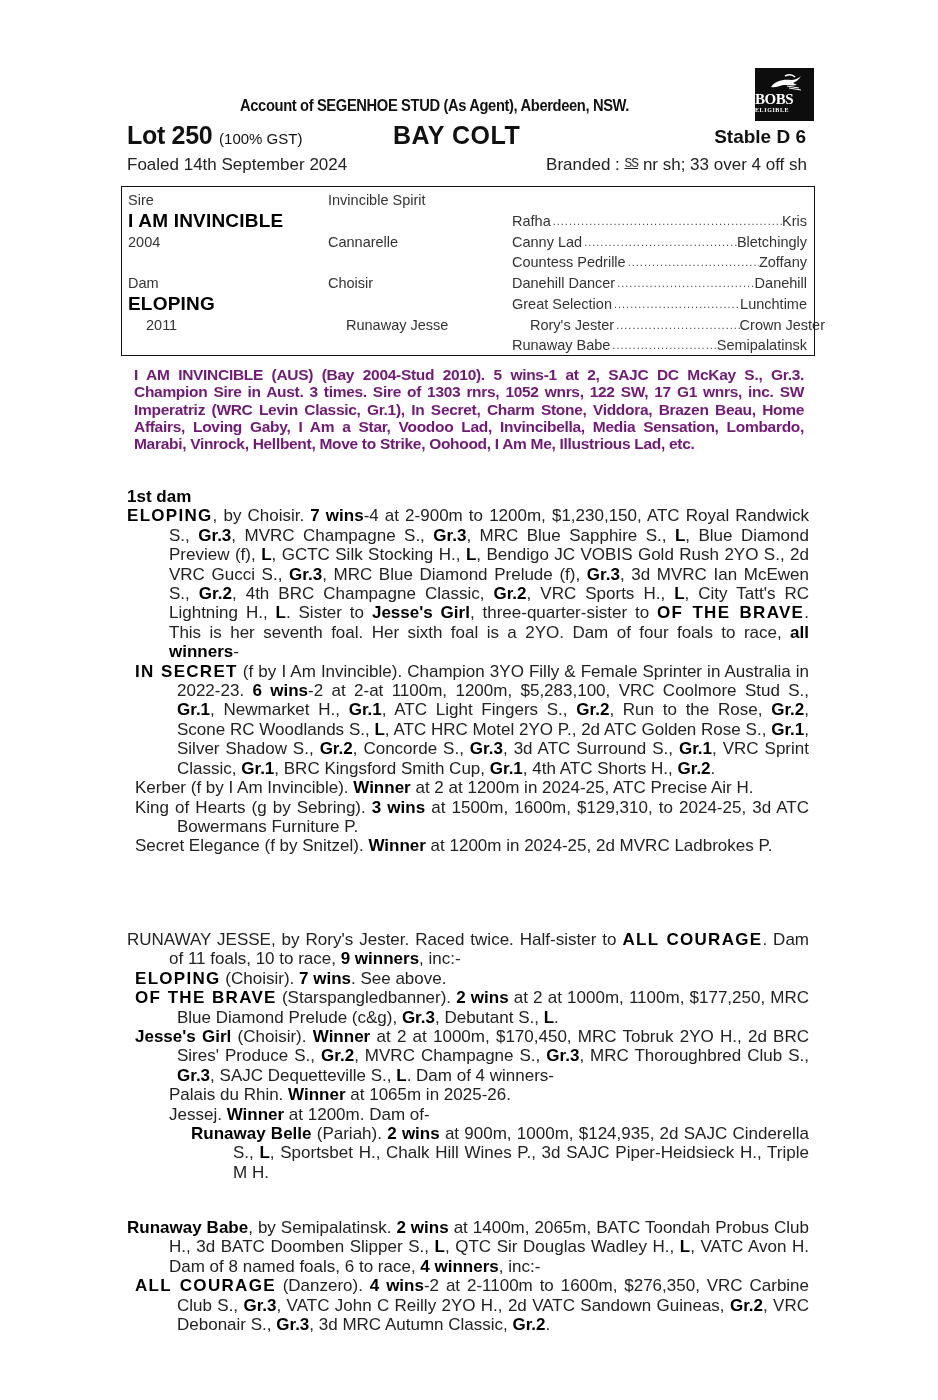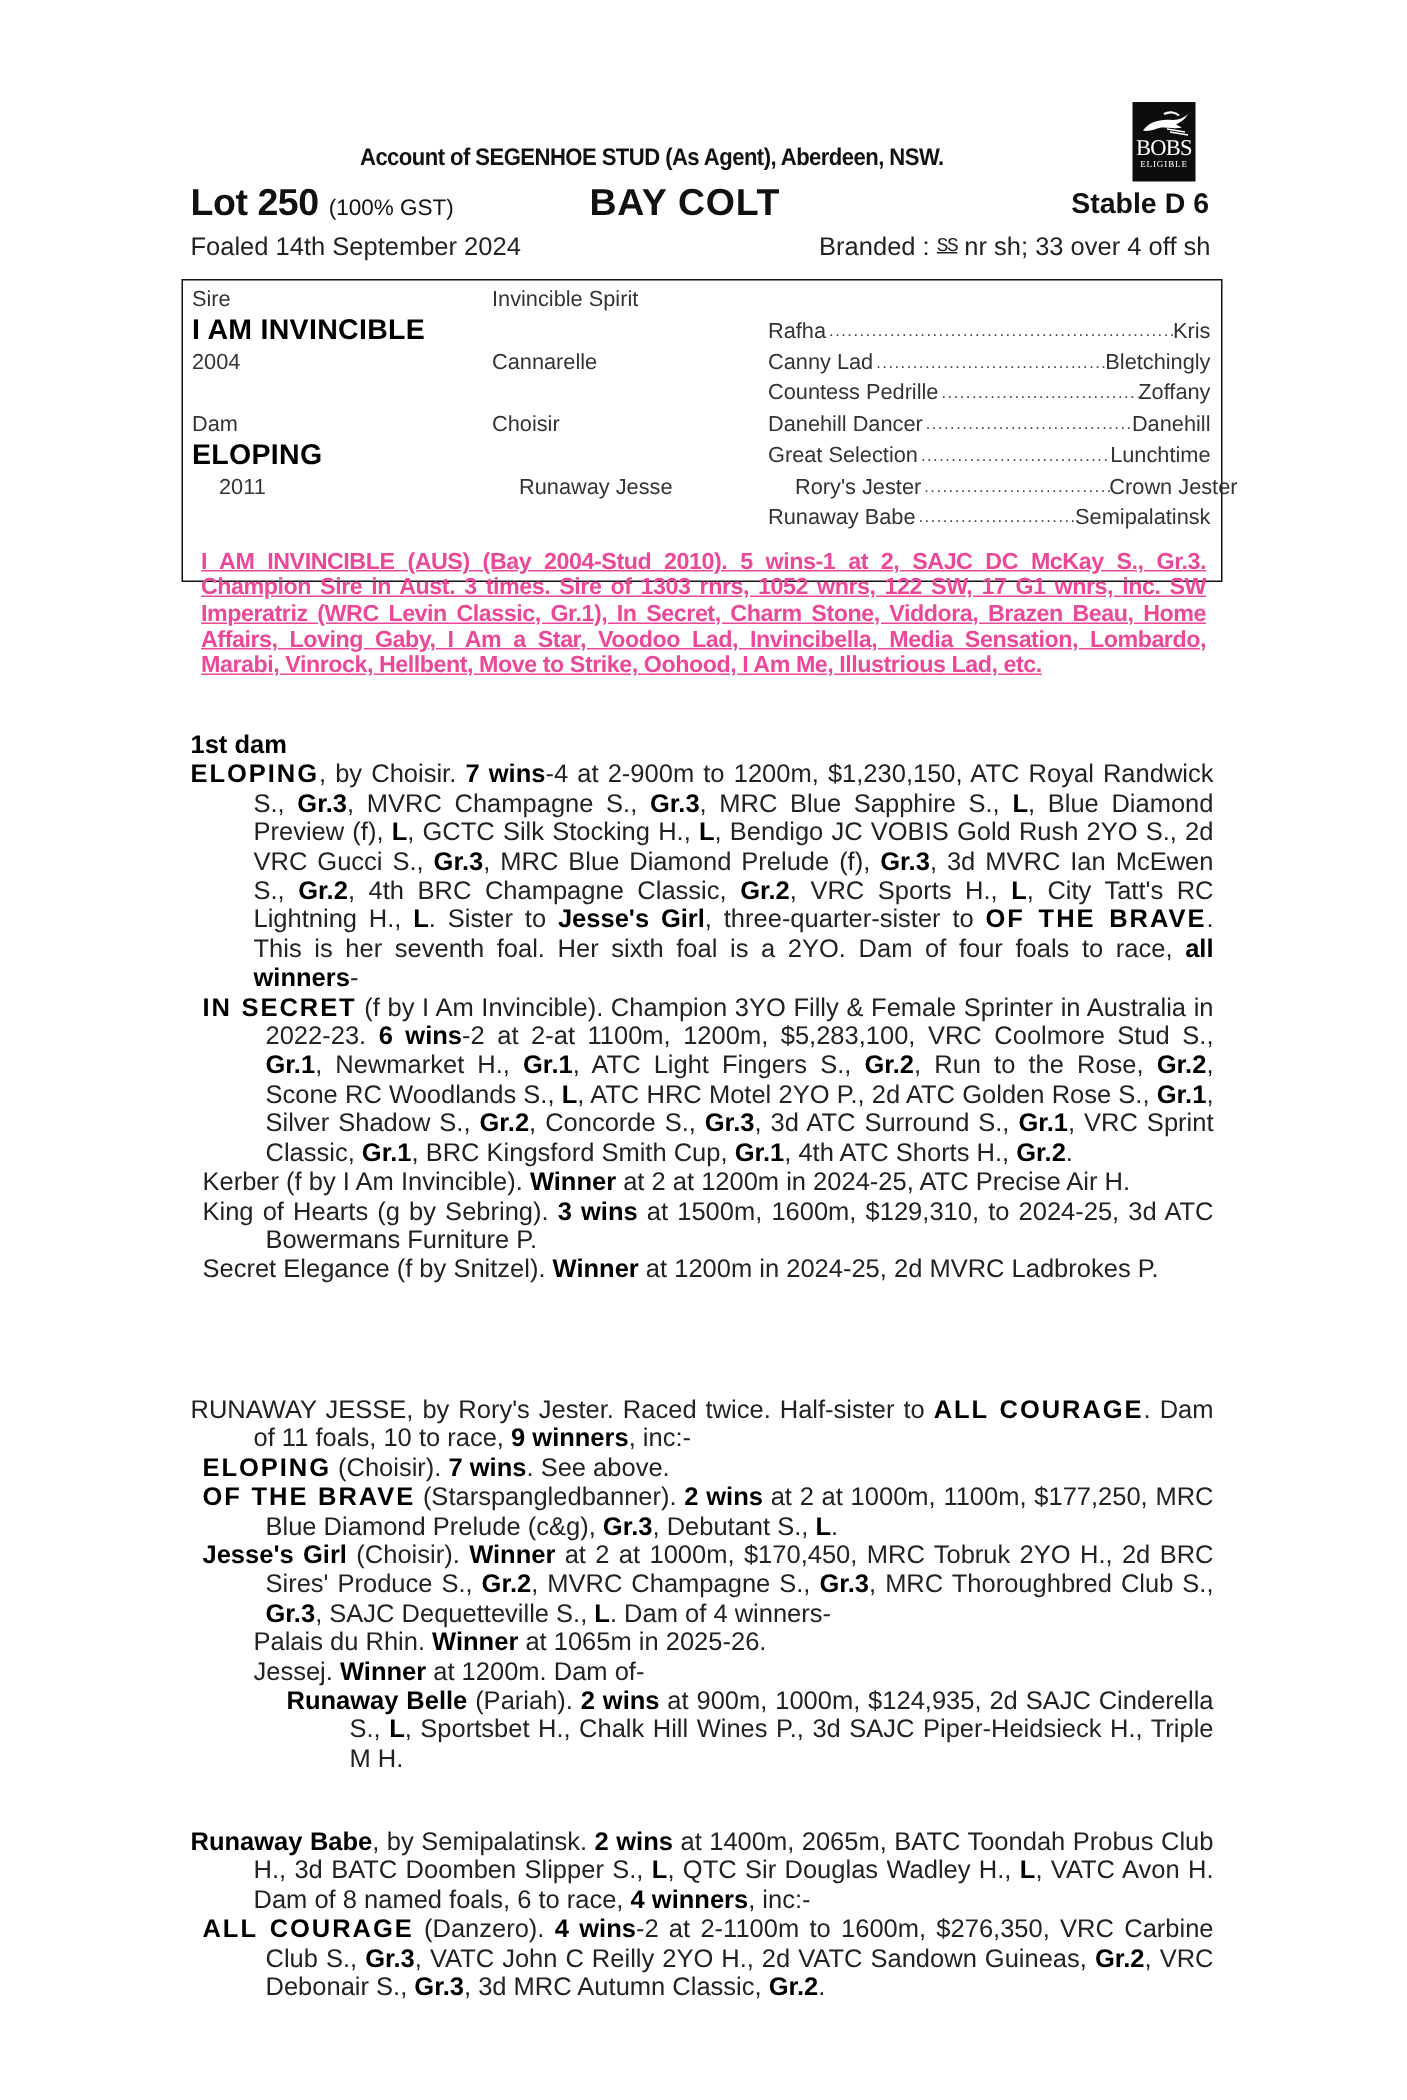--- a/index.html
+++ b/index.html
@@ -1,40 +1,40 @@
 <!DOCTYPE html>
 <html><head>
 <meta charset="utf-8">
 <style>
   html, body { margin: 0; padding: 0; background: #ffffff; }
   body { width: 938px; height: 1400px; position: relative; color: #111; font-family: "Liberation Sans", sans-serif; overflow: hidden; }
-  .logo { position: absolute; left: 755px; top: 68px; width: 42px; height: 53px; background: #0d0d0d; color: #fff; text-align: center; }
+  .logo { position: absolute; left: 755px; top: 68px; width: 59px; height: 53px; background: #0d0d0d; color: #fff; text-align: left; font-weight: bold; }
   .logo svg { display: block; margin: 5px auto 0; }
   .logo .bobs { font-family: "Liberation Serif", serif; font-size: 15px; line-height: 14px; letter-spacing: -0.5px; margin-top: 1px; }
   .logo .elig { font-family: "Liberation Serif", serif; font-size: 6px; letter-spacing: 0.6px; line-height: 8px; }
   .account { position: absolute; left: 240px; top: 97px; font-family: "Liberation Sans", sans-serif; font-weight: bold; font-size: 16px; letter-spacing: -0.4px; transform: scaleX(0.92); transform-origin: left top; white-space: nowrap; }
   .lotline { position: absolute; left: 127px; top: 121px; width: 682px; height: 30px; }
   .lot { position: absolute; left: 0; top: 0; font-weight: bold; font-size: 25px; letter-spacing: -0.3px; white-space: nowrap; }
   .gst { font-weight: normal; font-size: 15px; letter-spacing: 0; }
   .sex { position: absolute; left: 266px; top: 0; font-weight: bold; font-size: 25px; letter-spacing: 0.5px; white-space: nowrap; }
   .stable { position: absolute; right: 3px; top: 5px; font-weight: bold; font-size: 19px; white-space: nowrap; }
   .foaled { position: absolute; left: 127px; top: 155px; font-size: 17px; color: #222; white-space: nowrap; }
   .branded { position: absolute; right: 131px; top: 155px; font-size: 17px; color: #222; white-space: nowrap; }
   .brand-glyph { display: inline-block; font-size: 13px; line-height: 10px; text-decoration: underline; vertical-align: 3px; letter-spacing: -1px; font-family: Liberation Mono, monospace; }
-  .pedigree { position: absolute; left: 121px; top: 186px; width: 694px; height: 202px; border: 1.5px solid #111; box-sizing: border-box; }
+  .pedigree { position: absolute; left: 121px; top: 186px; width: 694px; height: 170px; border: 1.5px solid #111; box-sizing: border-box; }
   .ped-row { position: absolute; left: 0; width: 100%; height: 20px; font-size: 14.5px; line-height: 20px; color: #333; }
   .ped-c1 { position: absolute; left: 6px; white-space: nowrap; }
   .ped-c1.big { font-weight: 900; font-size: 19px; color: #000; letter-spacing: 0.2px; }
   .ped-c2 { position: absolute; left: 206px; white-space: nowrap; }
   .ped-c3 { position: absolute; left: 390px; width: 295px; display: flex; white-space: nowrap; }
   .ped-c3 .name { flex: 0 0 auto; }
   .ped-c3 .dots { flex: 1 1 auto; overflow: hidden; letter-spacing: 1px; font-size: 11px; color: #444; padding: 0 2px; }
   .ped-c3 .dots::before { content: "........................................................................................................................................"; }
   .ped-c3 .sire { flex: 0 0 auto; }
-  .sire-blurb { position: absolute; left: 134px; top: 366px; width: 670px; font-weight: 900; font-size: 15.5px; line-height: 17.3px; text-align: justify; letter-spacing: -0.3px; color: #ec4899; text-decoration: underline; }
+  .sire-blurb { position: absolute; left: 134px; top: 366px; width: 670px; font-weight: 900; font-size: 15.5px; line-height: 17.3px; text-align: justify; letter-spacing: -0.3px; color: #701a75; }
   .section { position: absolute; left: 127px; width: 682px; font-size: 17px; line-height: 19.4px; color: #222; text-align: justify; }
   .section .hdr { font-weight: 900; font-size: 17px; color: #000; }
   .section b { font-weight: 900; color: #000; }
   .entry { text-indent: -42px; padding-left: 42px; }
   .entry.l1 { margin-left: 0; }
   .entry.l2 { margin-left: 8px; }
   .entry.l3 { margin-left: 42px; }
   .entry.l4 { margin-left: 64px; }
   .sp { letter-spacing: 1.3px; }
 </style>

